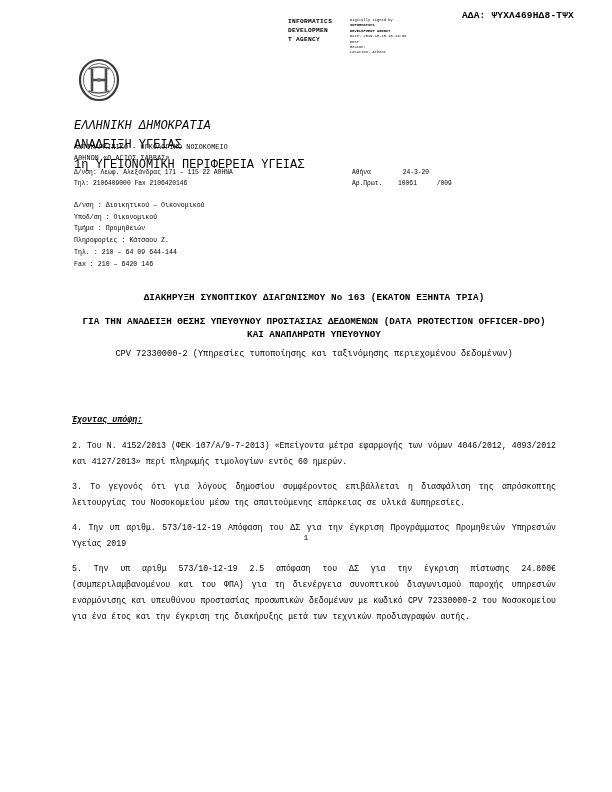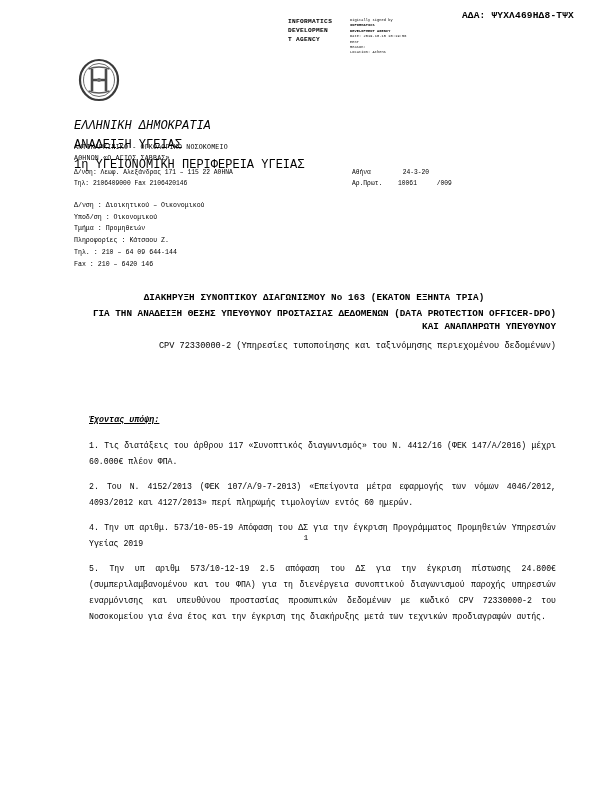--- a/index.html
+++ b/index.html
@@ -122,35 +122,33 @@
     text-align: center;
   }
   .t1 {
     font-size: 9.3px;
     font-weight: bold;
     letter-spacing: 0.1px;
   }
   .t2 {
     font-size: 9.3px;
     font-weight: bold;
-    margin-top: 4px;
+    margin-top: 12px;
     line-height: 1.45;
-    text-align: right;
   }
   .t3 {
     font-size: 8.6px;
     margin-top: 6px;
     line-height: 1.45;
-    text-align: right;
   }
 
   
   .body {
     position: absolute;
-    left: 89px;
+    left: 72px;
     right: 56px;
     top: 412px;
     font-size: 8.2px;
     line-height: 1.95;
     text-align: justify;
   }
   .echontas {
     font-weight: bold;
     font-style: italic;
     text-decoration: underline;
@@ -245,21 +243,21 @@
   </div>
 
   <div class="title-block">
     <div class="t1">ΔΙΑΚΗΡΥΞΗ ΣΥΝΟΠΤΙΚΟΥ  ΔΙΑΓΩΝΙΣΜΟΥ Νο 163 (ΕΚΑΤΟΝ ΕΞΗΝΤΑ ΤΡΙΑ)</div>
     <div class="t2">ΓΙΑ ΤΗΝ ΑΝΑΔΕΙΞΗ ΘΕΣΗΣ ΥΠΕΥΘΥΝΟΥ ΠΡΟΣΤΑΣΙΑΣ ΔΕΔΟΜΕΝΩΝ (DATA PROTECTION OFFICER-DPO) ΚΑΙ ΑΝΑΠΛΗΡΩΤΗ ΥΠΕΥΘΥΝΟΥ</div>
     <div class="t3">CPV 72330000-2  (Υπηρεσίες τυποποίησης και ταξινόμησης περιεχομένου δεδομένων)</div>
   </div>
 
   <div class="body">
     <div class="echontas">Έχοντας υπόψη:</div>
-    <div class="para">1. Τις διατάξεις του άρθρου 117 «Συνοπτικός διαγωνισμός» του Ν. 4412/16 (ΦΕΚ 147/Α/2016) μέχρι 60.000€ πλέον ΦΠΑ.</div>
     <div class="para">2.  Του  Ν.  4152/2013   (ΦΕΚ  107/Α/9-7-2013)  «Επείγοντα  μέτρα  εφαρμογής  των  νόμων 4046/2012, 4093/2012 και 4127/2013» περί πληρωμής τιμολογίων εντός 60 ημερών.</div>
-    <div class="para">4. Την υπ αριθμ.  573/10-05-19 Απόφαση του ΔΣ για την έγκριση Προγράμματος Προμηθειών Υπηρεσιών Υγείας 2019</div>
+    <div class="para">3.  Το  γεγονός   ότι  για  λόγους  δημοσίου  συμφέροντος   επιβάλλεται  η  διασφάλιση  της απρόσκοπτης  λειτουργίας  του  Νοσοκομείου  μέσω  της  απαιτούμενης  επάρκειας    σε  υλικά &amp;υπηρεσίες.</div>
+    <div class="para">4. Την υπ αριθμ.  573/10-12-19 Απόφαση του ΔΣ για την έγκριση Προγράμματος Προμηθειών Υπηρεσιών Υγείας 2019</div>
     <div class="para">5. Την υπ αριθμ  573/10-12-19   2.5 απόφαση του ΔΣ για την   έγκριση πίστωσης 24.800€ (συμπεριλαμβανομένου  και  του    ΦΠΑ)  για  τη  διενέργεια  συνοπτικού  διαγωνισμού  παροχής υπηρεσιών εναρμόνισης  και υπευθύνου προστασίας  προσωπικών δεδομένων   με κωδικό CPV 72330000-2   του Νοσοκομείου   για ένα έτος  και την έγκριση της διακήρυξης μετά των  τεχνικών προδιαγραφών αυτής.</div>
   </div>
 
   <div class="pagenum">1</div>
 
 </div>
 
 </body></html>

